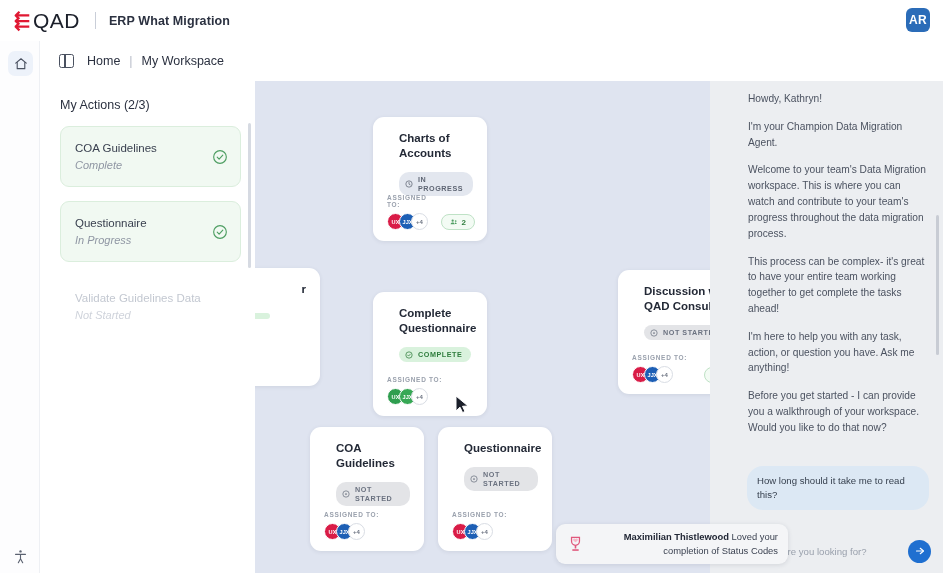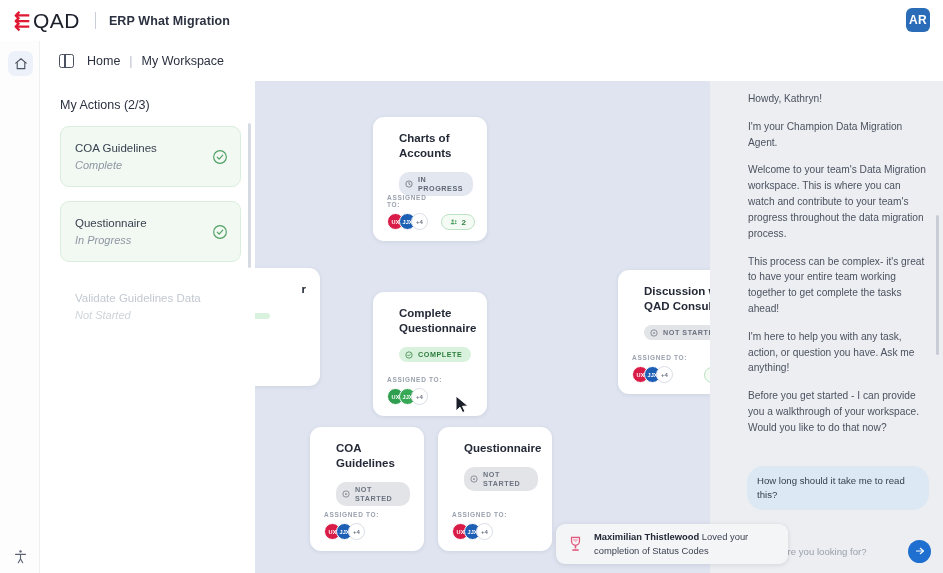--- a/index.html
+++ b/index.html
@@ -159,21 +159,21 @@
     background: #1f6fd0; display: flex; align-items: center; justify-content: center;
   }
 
   
   .toast {
     position: absolute; left: 556px; top: 524px; width: 232px; height: 40px;
     background: #f4f5f7; border-radius: 9px; box-shadow: 0 1px 5px rgba(25,35,60,.12);
     display: flex; align-items: center; padding: 0 10px; z-index: 35;
   }
   .toast-ico { width: 19px; height: 19px; flex: none; margin-right: 9px; }
-  .toast-text { font-size: 9.4px; color: #3b4251; line-height: 1.45; }
+  .toast-text { font-size: 9.4px; color: #3b4251; line-height: 1.45; text-align: right; }
   .toast-text b { font-weight: 700; color: #222836; }
 </style>
 </head>
 <body>
 
 <div id="app">
 
   <div class="topbar">
     <div class="logo">
       <span class="logo-mark">⇶</span>

